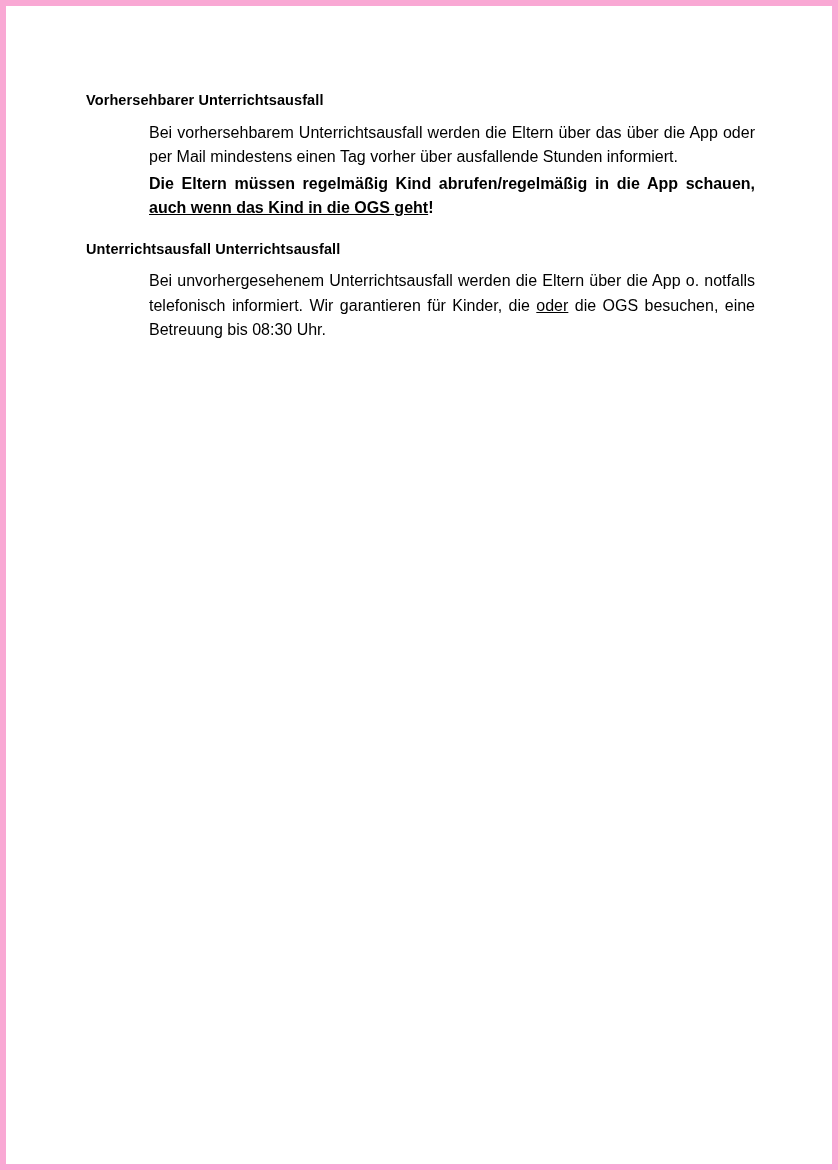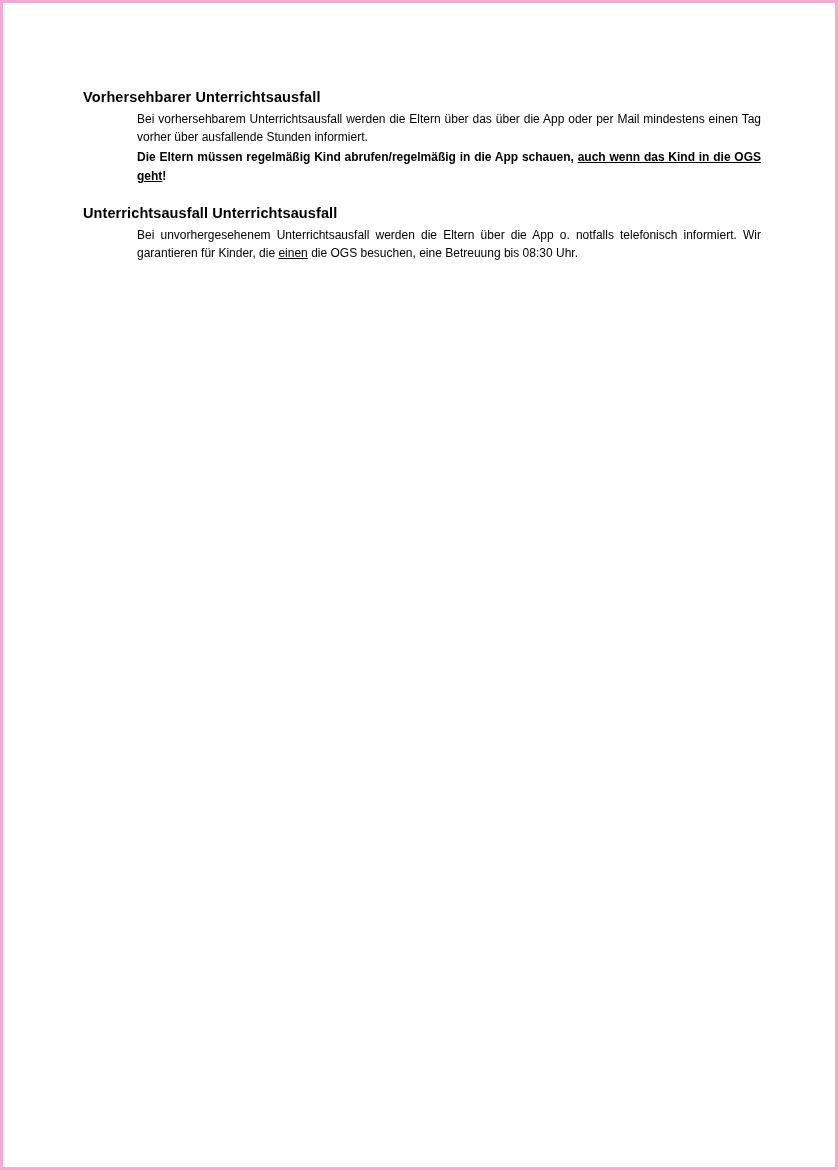--- a/index.html
+++ b/index.html
@@ -5,21 +5,21 @@
   html, body {
     margin: 0;
     padding: 0;
     background: #6e6e6e;
   }
   .page {
     position: relative;
     width: 838px;
     height: 1170px;
     background: #ffffff;
-    border: 3px solid #f9a8d4;
+    border: 6px solid #f9a8d4;
     box-sizing: border-box;
     overflow: hidden;
     font-family: "Liberation Sans", sans-serif;
     color: #000000;
   }
   .content {
     position: absolute;
     left: 80px;
     top: 84px;
     width: 678px;
@@ -31,23 +31,23 @@
     margin-bottom: 0;
   }
   .heading {
     font-size: 14.5px;
     font-weight: bold;
     line-height: 1.5;
     margin: 0 0 1px 0;
     letter-spacing: 0.1px;
   }
   .body-block {
-    margin: 0;
+    margin: 9px;
     padding-left: 54px;
-    font-size: 12px;
+    font-size: 16px;
     line-height: 1.53;
     text-align: justify;
     text-justify: inter-word;
   }
   .body-block .para {
     margin: 0;
   }
   .body-block .para + .para {
     margin-top: 2px;
   }
@@ -73,19 +73,19 @@
         <p class="para">
           <span class="bold">Die Eltern müssen regelmäßig Kind abrufen/regelmäßig in die App schauen, </span><span class="bold ul">auch wenn das Kind in die OGS geht</span><span class="bold">!</span>
         </p>
       </div>
     </div>
 
     <div class="section">
       <div class="heading">Unterrichtsausfall Unterrichtsausfall</div>
       <div class="body-block">
         <p class="para">
-          <span>Bei unvorhergesehenem Unterrichtsausfall werden die Eltern über die App o. notfalls telefonisch informiert. Wir garantieren für Kinder, die </span><span class="ul">einen</span><span> die OGS besuchen, eine Betreuung bis 08:30 Uhr.</span>
+          <span>Bei unvorhergesehenem Unterrichtsausfall werden die Eltern über die App o. notfalls telefonisch informiert. Wir garantieren für Kinder, die </span><span class="ul">oder</span><span> die OGS besuchen, eine Betreuung bis 08:30 Uhr.</span>
         </p>
       </div>
     </div>
 
   </div>
 </div>
 
 </body></html>

